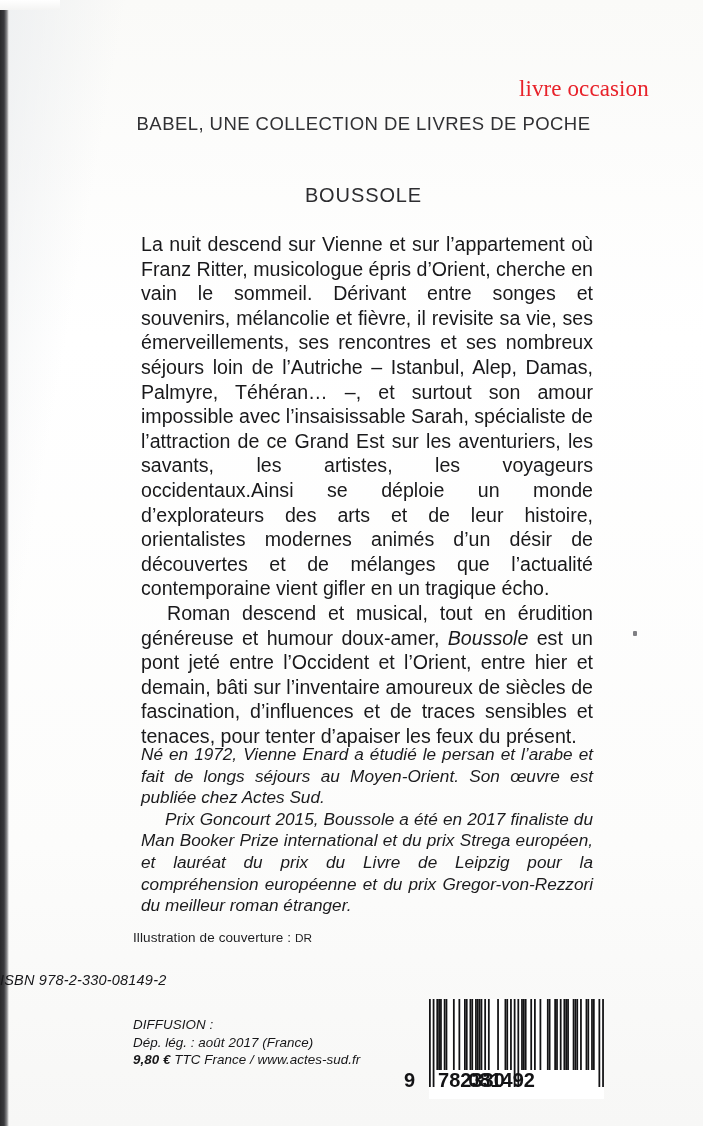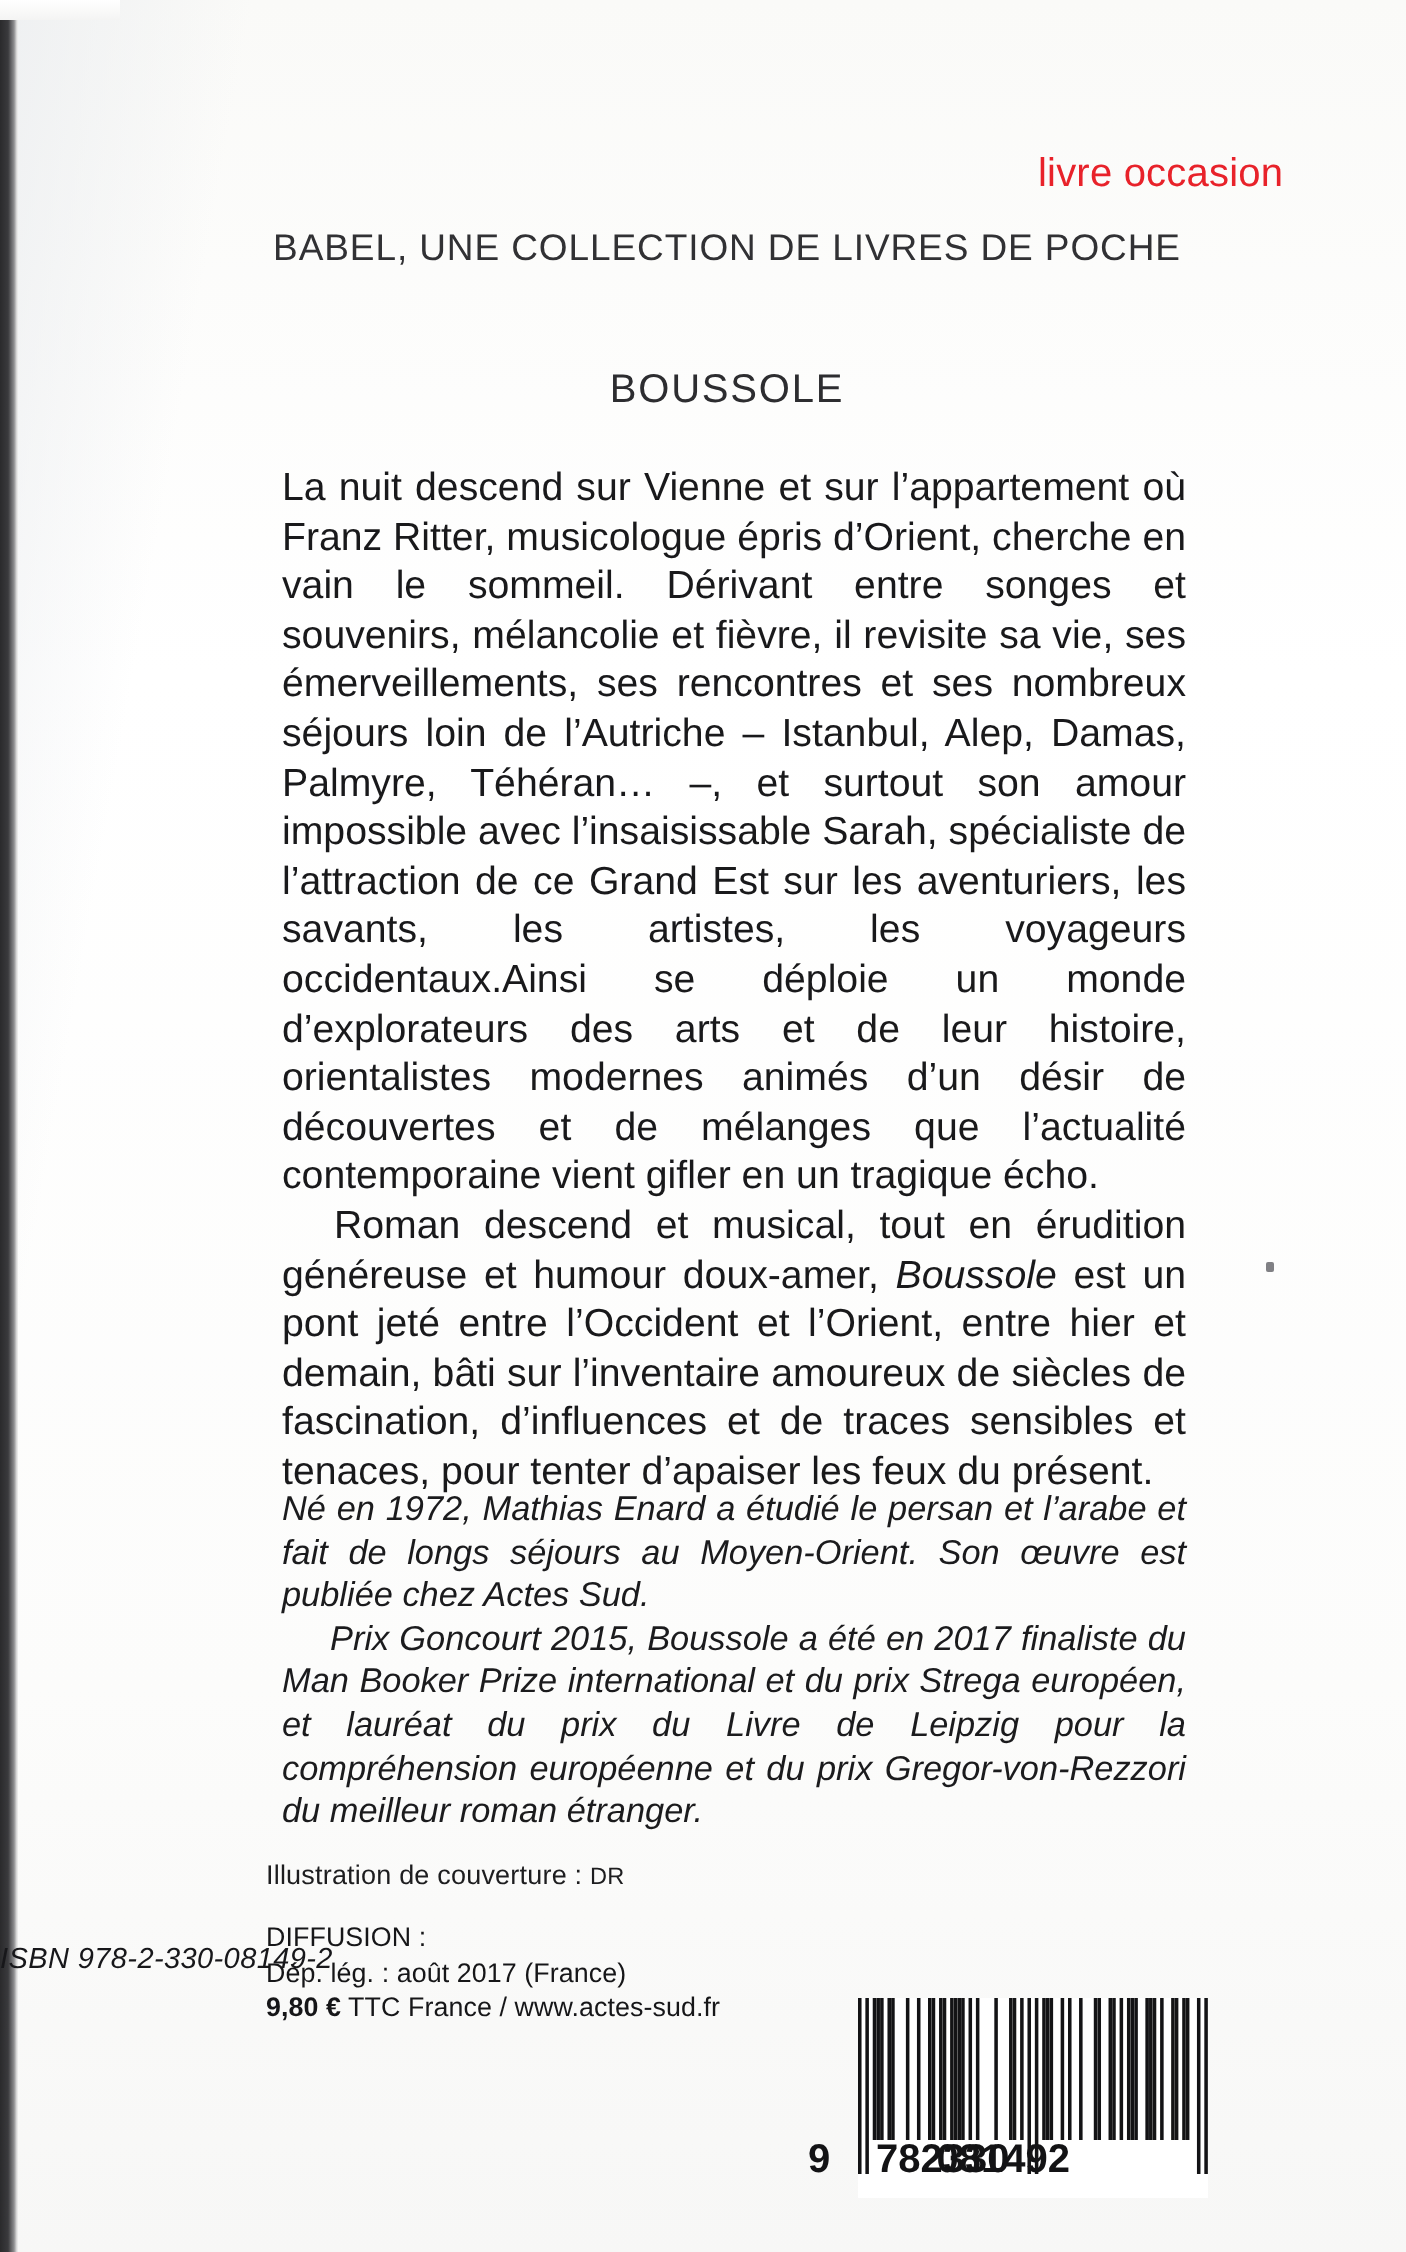--- a/index.html
+++ b/index.html
@@ -51,22 +51,22 @@
     background: #6a6a6e;
     border-radius: 1px;
     opacity: .85;
   }
 
   
   .annotation {
     position: absolute;
     left: 519px;
     top: 76px;
-    font-family: Liberation Sans, sans-serif;
-    font-size: 20px;
+    font-family: Liberation Serif, serif;
+    font-size: 23px;
     letter-spacing: .1px;
     color: #e8222a;
     white-space: nowrap;
   }
 
   
   .collection-line {
     position: absolute;
     left: 0;
     top: 113px;
@@ -169,22 +169,23 @@
     font-style: italic;
     font-size: 14.5px;
     color: #17171a;
     letter-spacing: .2px;
   }
 
   
   .diffusion {
     position: absolute;
     left: 133px;
-    top: 960px;
-    font-family: "Liberation Sans", sans-serif;
+    top: 1016px;
+    font-family: "Liberation Sans", sans-serif;
+    font-style: italic;
     font-size: 13.4px;
     line-height: 17.6px;
     color: #161618;
     letter-spacing: .05px;
   }
   .diffusion div {
     white-space: nowrap;
   }
   .diffusion .price {
     font-weight: bold;
@@ -254,21 +255,21 @@
   <div class="collection-line">BABEL, UNE COLLECTION DE LIVRES DE POCHE</div>
 
   <div class="book-title">BOUSSOLE</div>
 
   <div class="blurb">
     <p>La nuit descend sur Vienne et sur l’appartement où Franz Ritter, musicologue épris d’Orient, cherche en vain le sommeil. Dérivant entre songes et souvenirs, mélancolie et fièvre, il revisite sa vie, ses émerveillements, ses rencontres et ses nombreux séjours loin de l’Autriche – Istanbul, Alep, Damas, Palmyre, Téhéran… –, et surtout son amour impossible avec l’insaisissable Sarah, spécialiste de l’attraction de ce Grand Est sur les aventuriers, les savants, les artistes, les voyageurs occidentaux.Ainsi se déploie un monde d’explorateurs des arts et de leur histoire, orientalistes modernes animés d’un désir de découvertes et de mélanges que l’actualité contemporaine vient gifler en un tragique écho.</p>
     <p><span>Roman descend et musical, tout en érudition généreuse et humour doux-amer, </span><em>Boussole</em><span> est un pont jeté entre l’Occident et l’Orient, entre hier et demain, bâti sur l’inventaire amoureux de siècles de fascination, d’influences et de traces sensibles et tenaces, pour tenter d’apaiser les feux du présent.</span></p>
   </div>
 
   <div class="bio">
-    <p>Né en 1972, Mathias Enard a étudié le persan et l’arabe et fait de longs séjours au Moyen-Orient. Son œuvre est publiée chez Actes Sud.</p>
+    <p>Né en 1972, Vienne Enard a étudié le persan et l’arabe et fait de longs séjours au Moyen-Orient. Son œuvre est publiée chez Actes Sud.</p>
     <p>Prix Goncourt 2015, Boussole a été en 2017 finaliste du Man Booker Prize international et du prix Strega européen, et lauréat du prix du Livre de Leipzig pour la compréhension européenne et du prix Gregor-von-Rezzori du meilleur roman étranger.</p>
   </div>
 
   <div class="illustration-credit"><span>Illustration de couverture : </span><span class="small-caps-dr">DR</span></div>
 
   <div class="isbn">ISBN 978-2-330-08149-2</div>
 
   <div class="diffusion">
     <div>DIFFUSION :</div>
     <div>Dép. lég. : août 2017 (France)</div>

